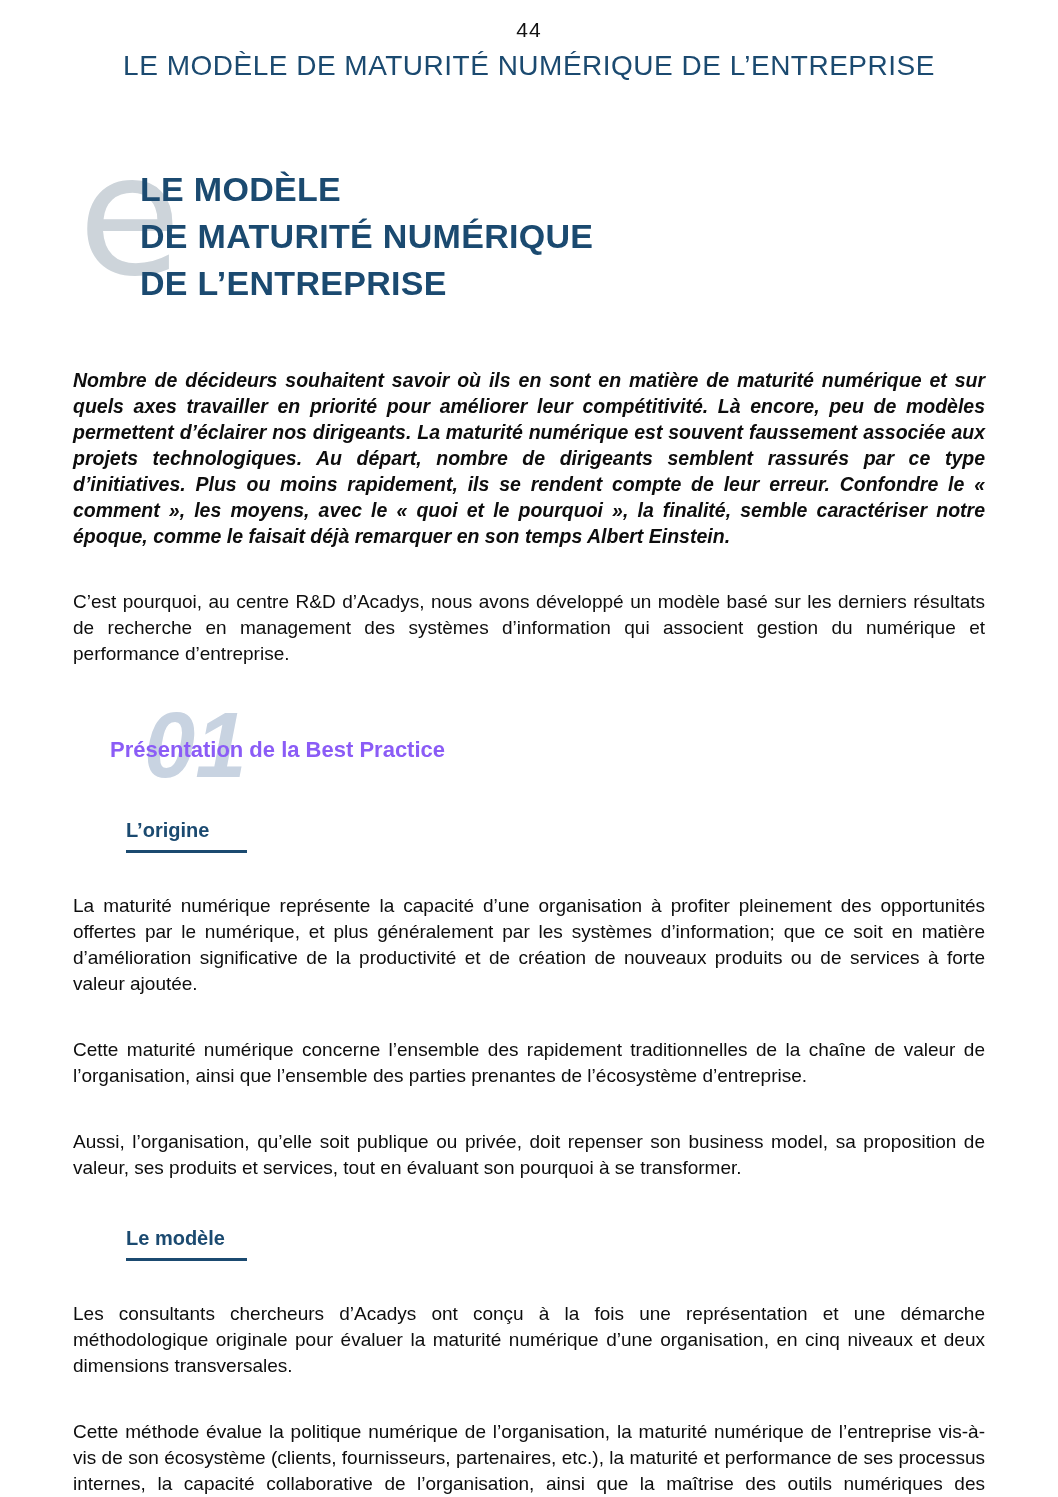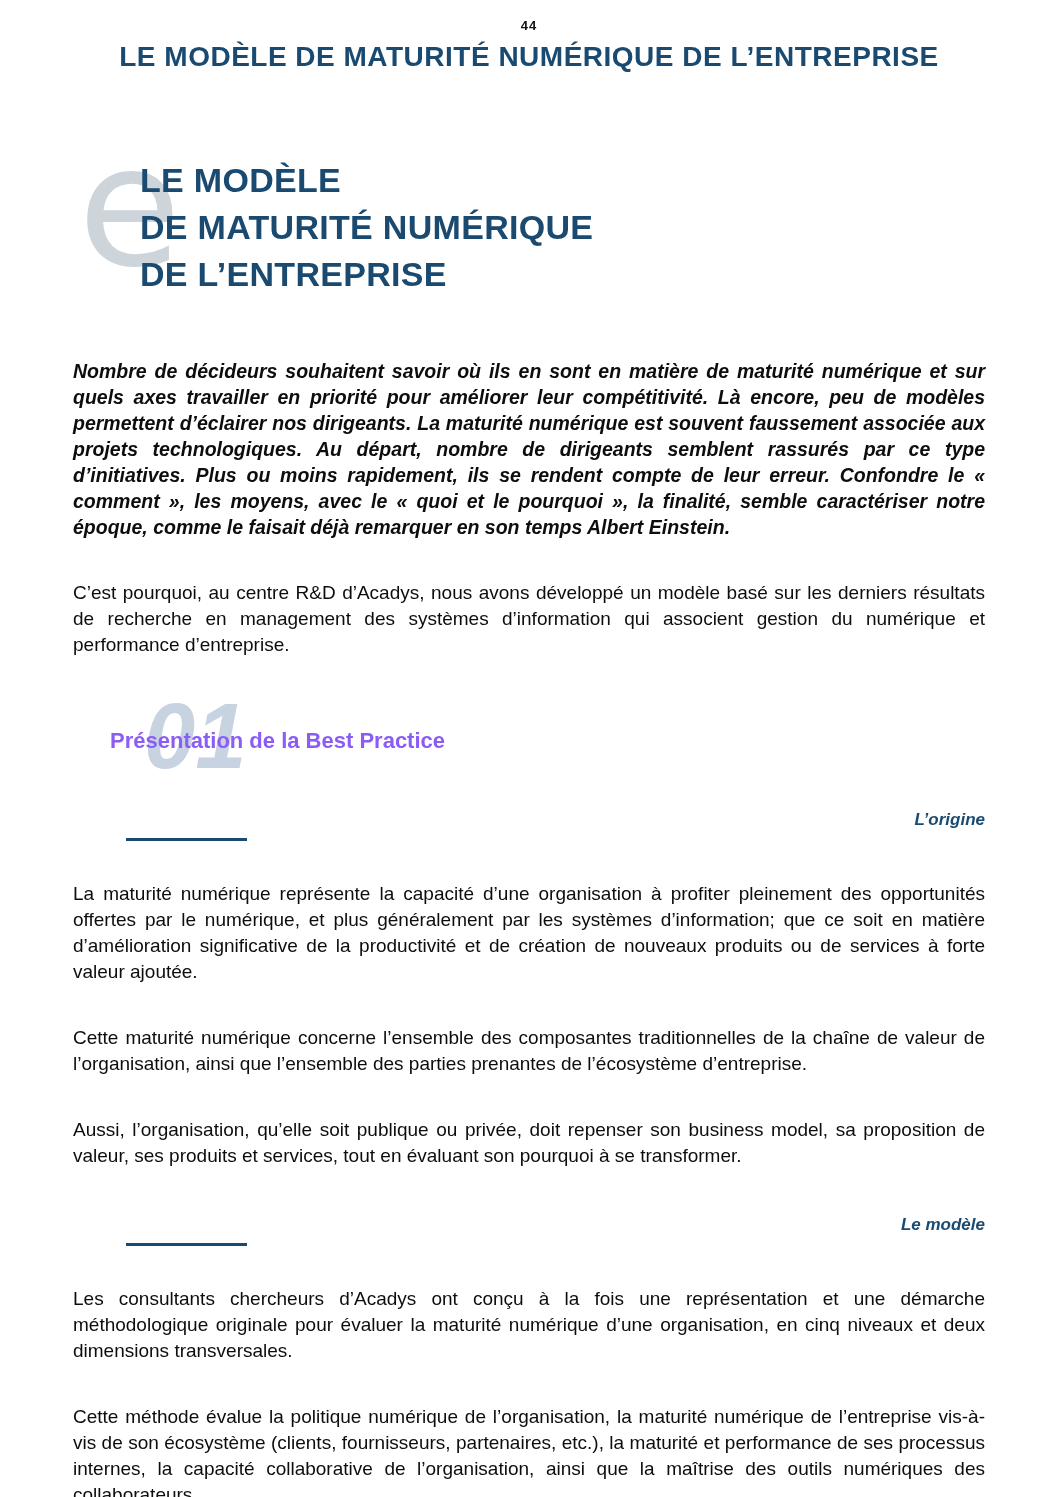--- a/index.html
+++ b/index.html
@@ -13,29 +13,29 @@
   }
   .page {
     position: relative;
     width: 1058px;
     height: 1497px;
     background: #ffffff;
   }
   
   .page-header { text-align: center; padding-top: 18px; }
   .page-number {
-    font-size: 13px;
-    font-weight: bold;
+    font-size: 21px;
+    font-weight: normal;
     color: #111111;
     letter-spacing: 1px;
   }
   .running-title {
     margin-top: 8px;
     font-size: 28px;
-    font-weight: 700;
+    font-weight: 400;
     color: #1b4a70;
     letter-spacing: 0.5px;
   }
   
   .content { padding: 0 73px; }
   
   .title-block {
     position: relative;
     margin: 84px 0 0 67px;
   }
@@ -100,25 +100,23 @@
     position: relative;
     z-index: 1;
     padding-top: 12px;
     font-size: 22px;
     font-weight: 700;
     color: #8b5cf6;
   }
   
   .sub-heading {
     margin: 46px 0 0 53px;
-    font-size: 17px;
+    font-size: 20px;
     font-weight: 700;
-    font-style: italic;
     color: #1b4a70;
-    text-align: right;
   }
   .sub-heading .rule {
     display: block;
     width: 121px;
     height: 3px;
     margin-top: 8px;
     background: #1b4a70;
   }
 </style>
 </head>
@@ -150,21 +148,21 @@
       <span class="watermark-01">01</span>
       <h2 class="section-title">Présentation de la Best Practice</h2>
     </div>
 
     <h3 class="sub-heading">
       <span>L’origine</span>
       <span class="rule"></span>
     </h3>
 
     <p class="body-par">La maturité numérique représente la capacité d’une organisation à profiter pleinement des opportunités offertes par le numérique, et plus généralement par les systèmes d’information; que ce soit en matière d’amélioration significative de la productivité et de création de nouveaux produits ou de services à forte valeur ajoutée.</p>
-    <p class="body-par">Cette maturité numérique concerne l’ensemble des composantes traditionnelles de la chaîne de valeur de l’organisation, ainsi que l’ensemble des parties prenantes de l’écosystème d’entreprise.</p>
+    <p class="body-par">Cette maturité numérique concerne l’ensemble des rapidement traditionnelles de la chaîne de valeur de l’organisation, ainsi que l’ensemble des parties prenantes de l’écosystème d’entreprise.</p>
     <p class="body-par">Aussi, l’organisation, qu’elle soit publique ou privée, doit repenser son business model, sa proposition de valeur, ses produits et services, tout en évaluant son pourquoi à se transformer.</p>
 
     <h3 class="sub-heading">
       <span>Le modèle</span>
       <span class="rule"></span>
     </h3>
 
     <p class="body-par">Les consultants chercheurs d’Acadys ont conçu à la fois une représentation et une démarche méthodologique originale pour évaluer la maturité numérique d’une organisation, en cinq niveaux et deux dimensions transversales.</p>
     <p class="body-par">Cette méthode évalue la politique numérique de l’organisation, la maturité numérique de l’entreprise vis-à-vis de son écosystème (clients, fournisseurs, partenaires, etc.), la maturité et performance de ses processus internes, la capacité collaborative de l’organisation, ainsi que la maîtrise des outils numériques des collaborateurs.</p>
 

